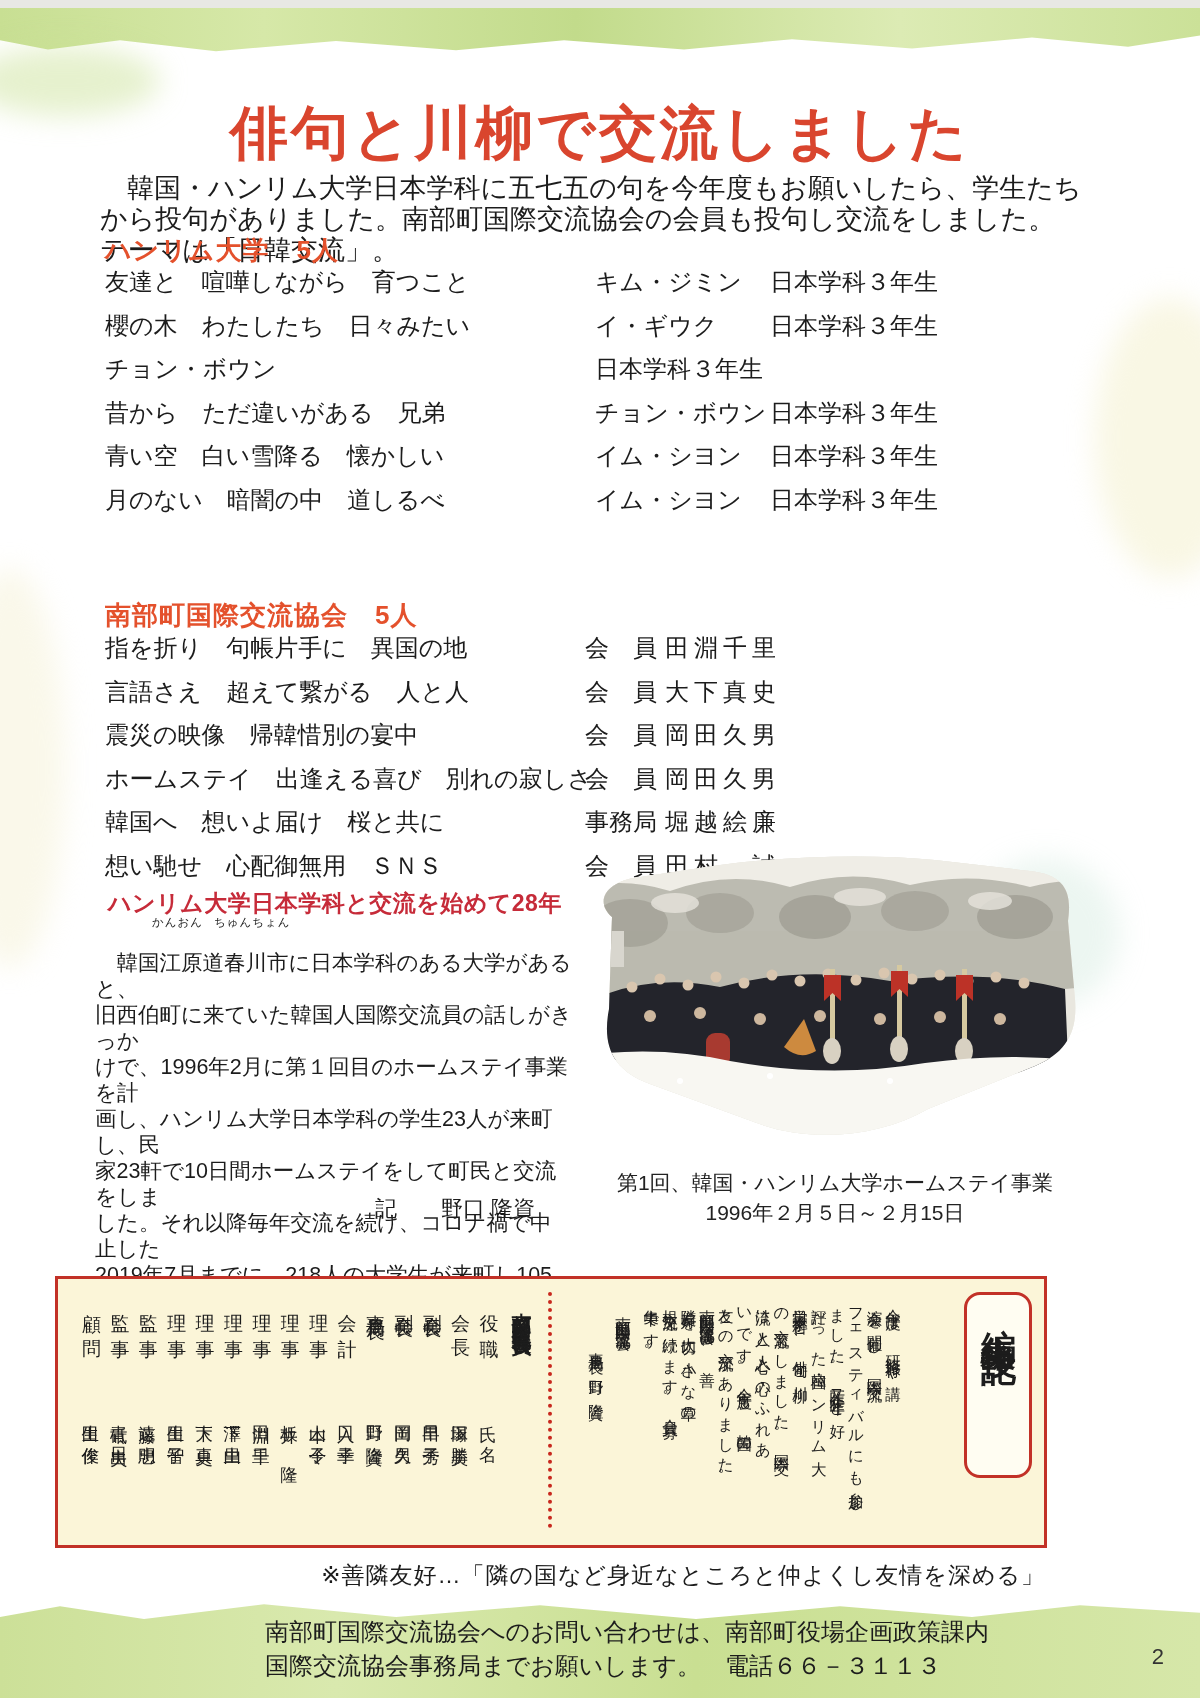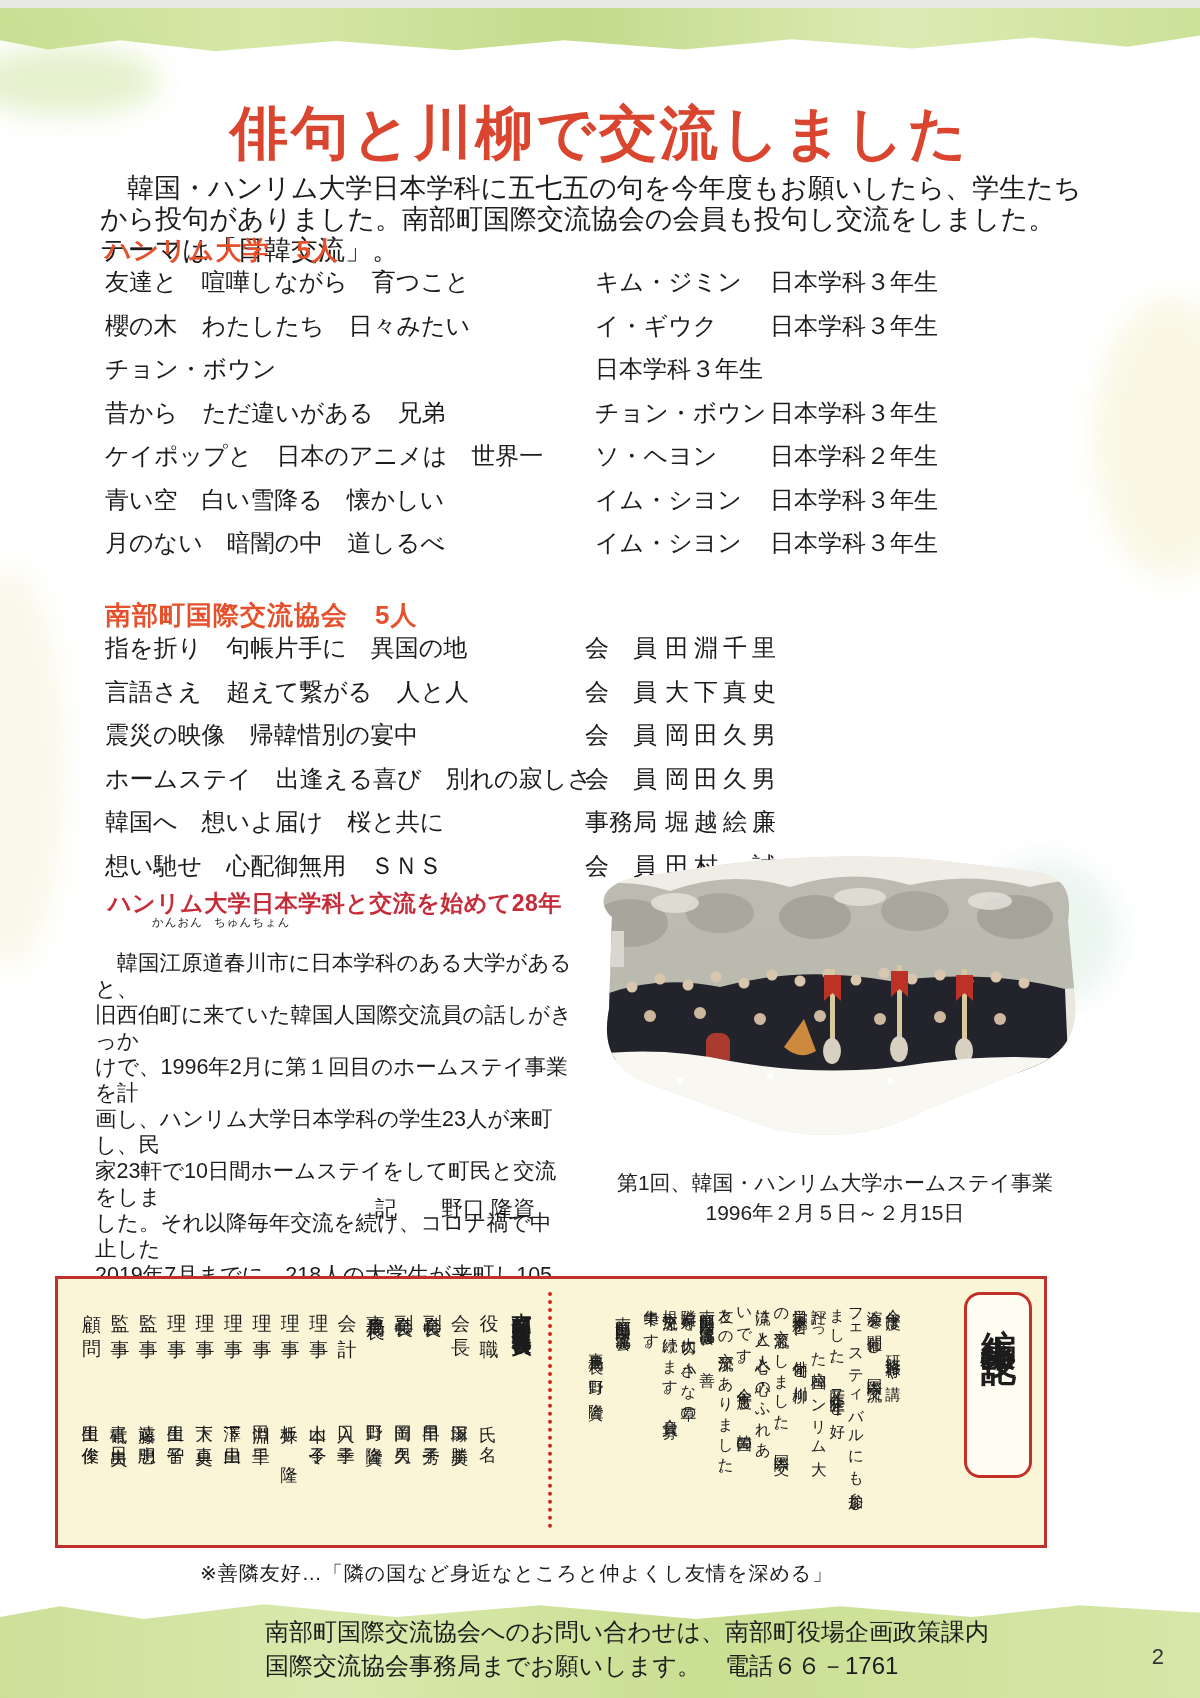--- a/index.html
+++ b/index.html
@@ -98,21 +98,21 @@
   }
   .off { position:relative; width:28.4px; height:100%; }
   .off .role { font-size:19px; letter-spacing:3px; }
   .off .name {
     position:absolute; top:112px; left:50%; transform:translateX(-50%);
     font-size:17.5px; letter-spacing:1.5px; white-space:nowrap;
   }
 
   .footnote {
     position:absolute; left:200px; top:1552px; width:845px;
-    text-align:left; font-size:20px; letter-spacing:1px;
+    text-align:right; font-size:23px; letter-spacing:1px;
   }
   .footer-band {
     position:absolute; left:0; top:1592px; width:1200px; height:106px;
     background:linear-gradient(90deg,#cce098,#d9e9ae 28%,#c9df92 58%,#d6e7a9);
     clip-path:polygon(0 16%,5% 6%,12% 18%,22% 4%,33% 16%,45% 5%,58% 18%,70% 6%,81% 16%,90% 5%,100% 12%,100% 100%,0 100%);
   }
   .footer-line1 { position:absolute; left:265px; top:1608px; font-size:24px; }
   .footer-line2 { position:absolute; left:265px; top:1642px; font-size:24px; }
   .page-num { position:absolute; right:36px; top:1636px; font-size:22px; color:#333; }
 </style>
@@ -152,25 +152,20 @@
         <span>チョン・ボウン</span>
         <span>日本学科３年生</span>
       </div>
 
       <div class="poem-row">
         <span>昔から　ただ違いがある　兄弟</span>
         <span>チョン・ボウン</span>
         <span>日本学科３年生</span>
       </div>
 
-      <div class="poem-row">
-        <span>ケイポップと　日本のアニメは　世界一</span>
-        <span>ソ・ヘヨン</span>
-        <span>日本学科２年生</span>
-      </div>
 
       <div class="poem-row">
         <span>青い空　白い雪降る　懐かしい</span>
         <span>イム・シヨン</span>
         <span>日本学科３年生</span>
       </div>
 
       <div class="poem-row">
         <span>月のない　暗闇の中　道しるべ</span>
         <span>イム・シヨン</span>
@@ -425,16 +420,16 @@
           <span class="role">顧　問</span>
           <span class="name">生田　俊作</span>
         </div>
       </div>
   </div>
 
   <div class="footnote">※善隣友好…「隣の国など身近なところと仲よくし友情を深める」</div>
 
   <div class="footer-band"></div>
   <div class="footer-line1">南部町国際交流協会へのお問い合わせは、南部町役場企画政策課内</div>
-  <div class="footer-line2">国際交流協会事務局までお願いします。　電話６６－1761</div>
+  <div class="footer-line2">国際交流協会事務局までお願いします。　電話６６－３１１３</div>
   <div class="page-num">2</div>
 
 </div>
 
 </body></html>

